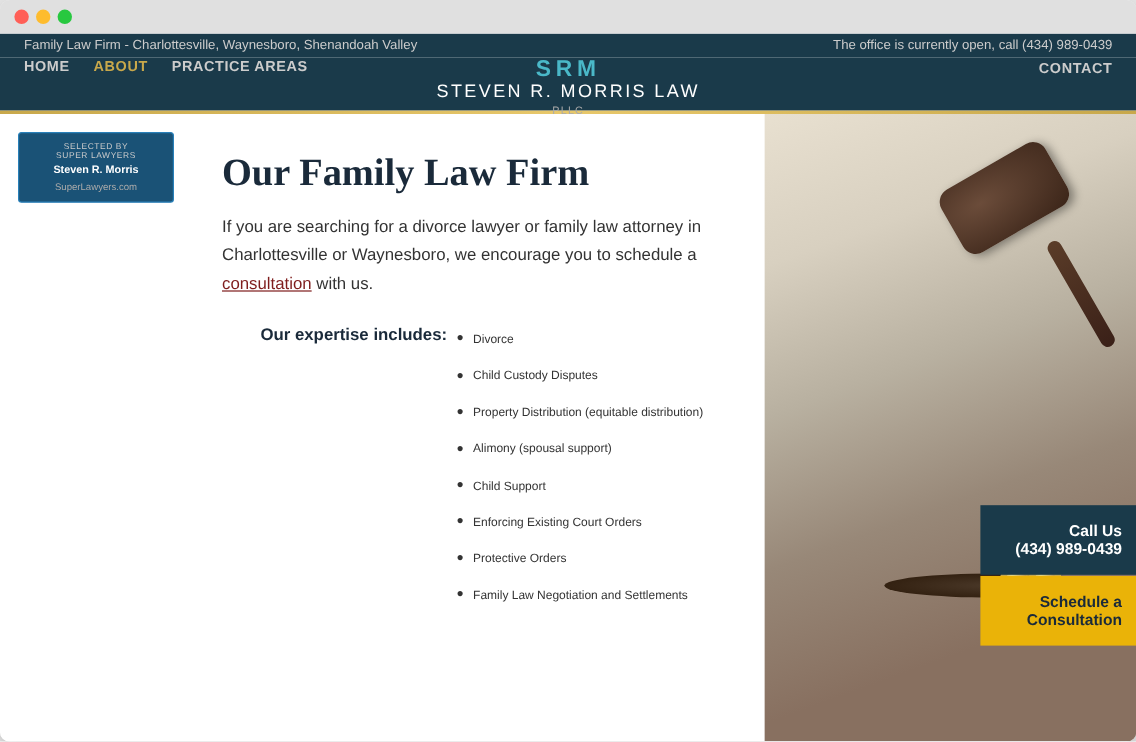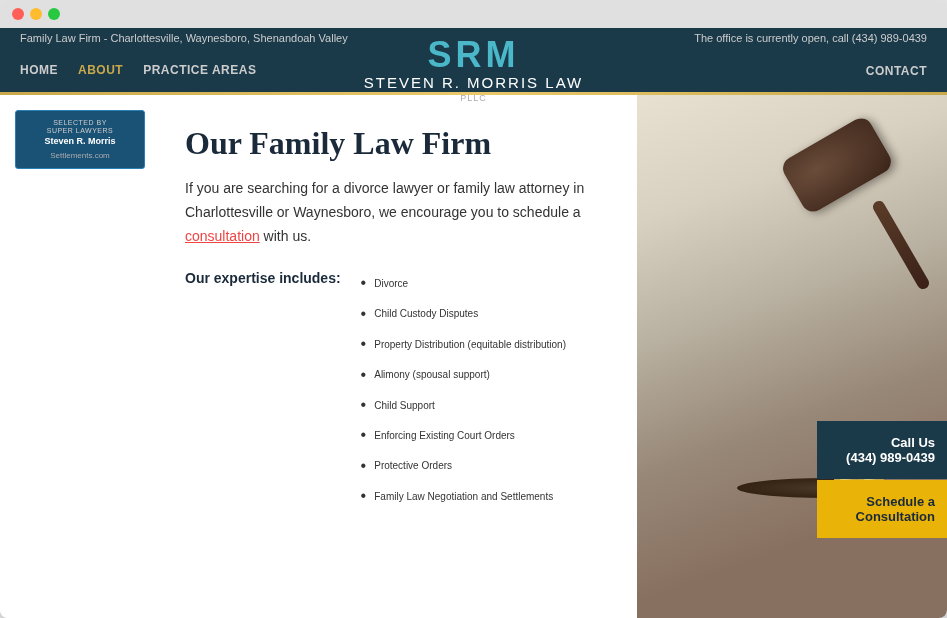--- a/index.html
+++ b/index.html
@@ -56,21 +56,21 @@
       justify-content: space-between;
       align-items: center;
       flex-shrink: 0;
     }
     .top-bar a { color: #ccc; text-decoration: none; }
 
     
     .nav-bar {
       background: #1a3a4a;
       display: flex;
-      align-items: center;
+      align-items: flex-start;
       padding: 0 20px;
       height: 44px;
       flex-shrink: 0;
       position: relative;
     }
     .nav-left {
       display: flex;
       gap: 20px;
       align-items: center;
     }
@@ -88,21 +88,21 @@
       color: #c8a84b;
     }
     .nav-center {
       position: absolute;
       left: 50%;
       transform: translateX(-50%);
       text-align: center;
     }
     .logo-srm {
       color: #4ab8c8;
-      font-size: 36px;
+      font-size: 19px;
       font-weight: bold;
       letter-spacing: 4px;
       font-family: Arial, sans-serif;
       line-height: 1;
     }
     .logo-name {
       color: #fff;
       font-size: 15px;
       font-family: Arial, sans-serif;
       letter-spacing: 2px;
@@ -192,27 +192,28 @@
     }
     .intro-text {
       font-size: 14px;
       color: #333;
       line-height: 1.7;
       margin-bottom: 5px;
       max-width: 480px;
       font-family: Arial, sans-serif;
     }
     .consultation-link {
-      color: #ef4444;
+      color: #7f1d1d;
       text-decoration: underline;
     }
     .expertise-section {
       margin-top: 20px;
       display: flex;
-      gap: 20px;
+      gap: 8px;
+      margin-left: 32px;
     }
     .expertise-label {
       font-size: 14px;
       font-weight: bold;
       color: #1a2a3a;
       font-family: Arial, sans-serif;
       white-space: nowrap;
       padding-top: 2px;
     }
     .expertise-list {
@@ -361,21 +362,21 @@
 
     <div class="main-content">
 
       <div class="sidebar">
         <div class="rising-stars-badge">
           <div class="badge-header">
             <span>Selected by</span><br>
             <span>Super Lawyers</span>
           </div>
           <div class="badge-name">Steven R. Morris</div>
-          <div class="badge-site">Settlements.com</div>
+          <div class="badge-site">SuperLawyers.com</div>
         </div>
       </div>
 
       <div class="content-area">
         <h1 class="page-heading">Our Family Law Firm</h1>
         <p class="intro-text">
           <span>If you are searching for a divorce lawyer or family law attorney in Charlottesville or Waynesboro, we encourage you to schedule a </span><a href="#" class="consultation-link">consultation</a><span> with us.</span>
         </p>
         <div class="expertise-section">
           <div class="expertise-label">Our expertise includes:</div>

